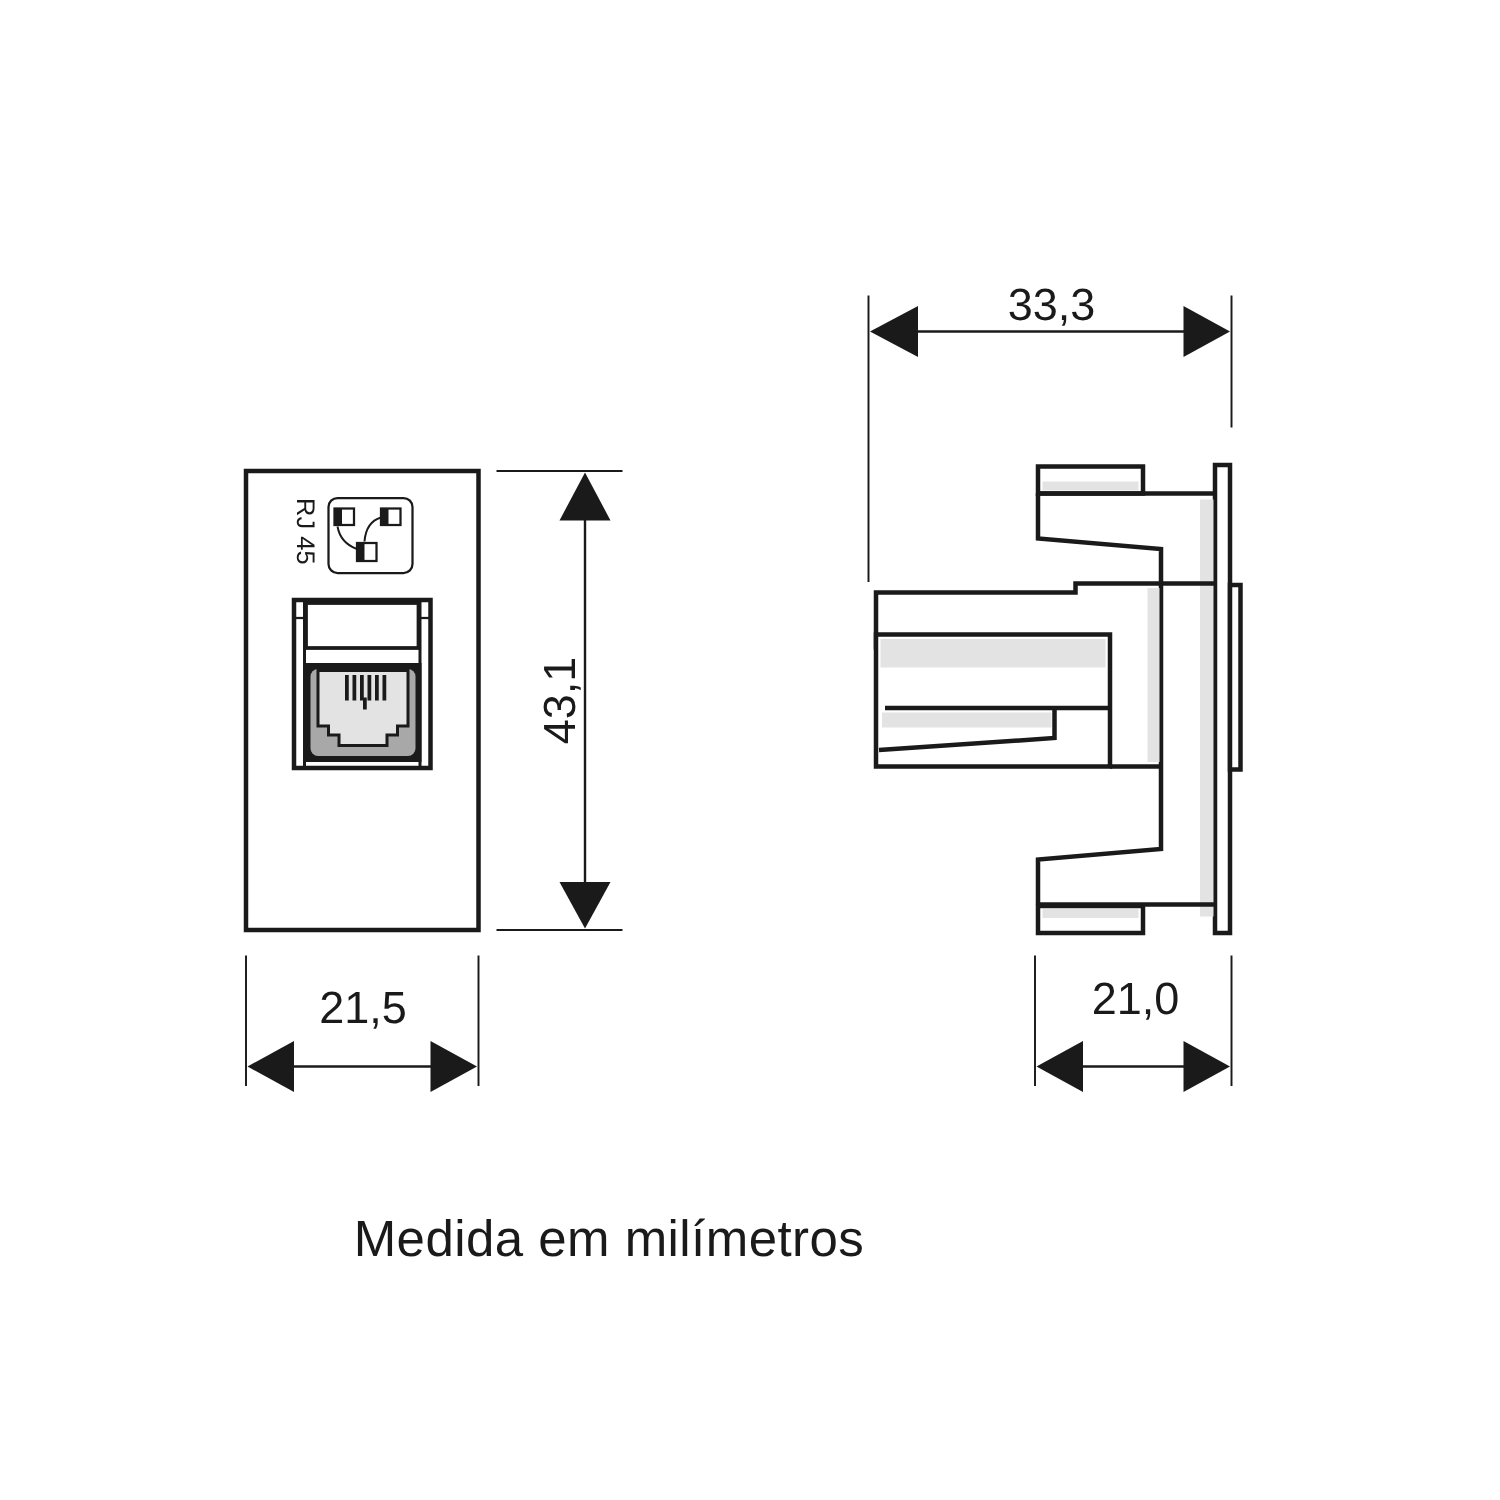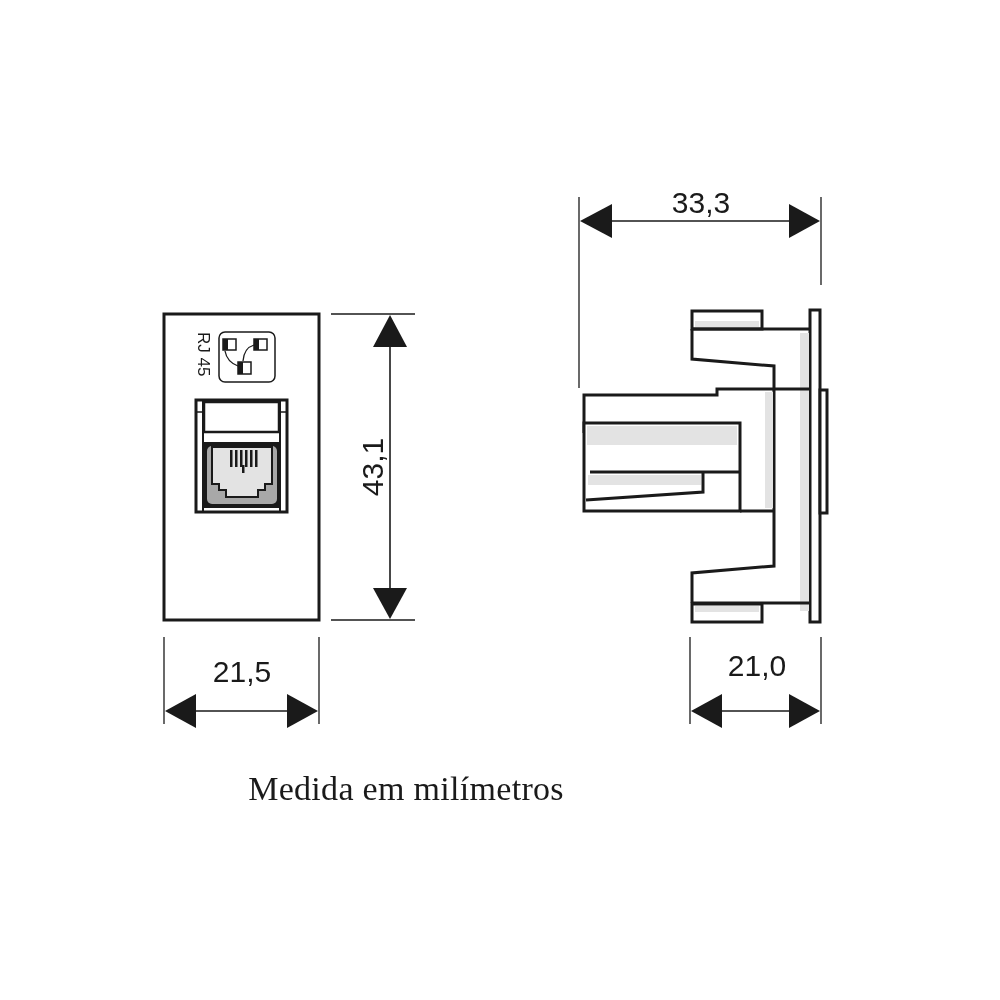--- a/index.html
+++ b/index.html
@@ -1,22 +1,22 @@
 <!DOCTYPE html>
 <html><head>
 <meta charset="utf-8">
 <style>
   html, body { margin: 0; padding: 0; background: #ffffff; }
   body { width: 1000px; height: 1000px; position: relative; overflow: hidden; }
   #drawing { position: absolute; left: 0; top: 0; width: 1000px; height: 1000px; }
   .dim-text { font-family: "Liberation Sans", sans-serif; font-size: 30px; fill: #1a1a1a; }
   .label-text { font-family: "Liberation Sans", sans-serif; font-size: 17px; fill: #1a1a1a; }
   .caption {
-    position: absolute; left: 0; top: 770px; width: 812px; text-align: center;
-    font-family: Liberation Serif, serif; font-size: 34px; color: #1a1a1a; letter-spacing: 0.3px;
+    position: absolute; left: 0; top: 807px; width: 812px; text-align: center;
+    font-family: Liberation Sans, sans-serif; font-size: 34px; color: #1a1a1a; letter-spacing: 0.3px;
   }
 </style>
 </head>
 <body>
 
 <svg id="drawing" viewBox="0 0 1000 1000" xmlns="http://www.w3.org/2000/svg">
 
   <g>
 
     <rect x="164" y="314" width="155" height="306" fill="#fff" stroke="#1a1a1a" stroke-width="3"></rect>

